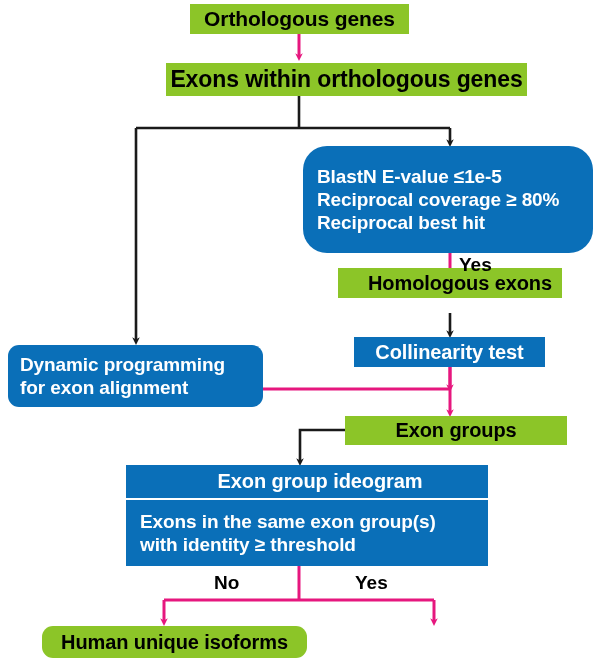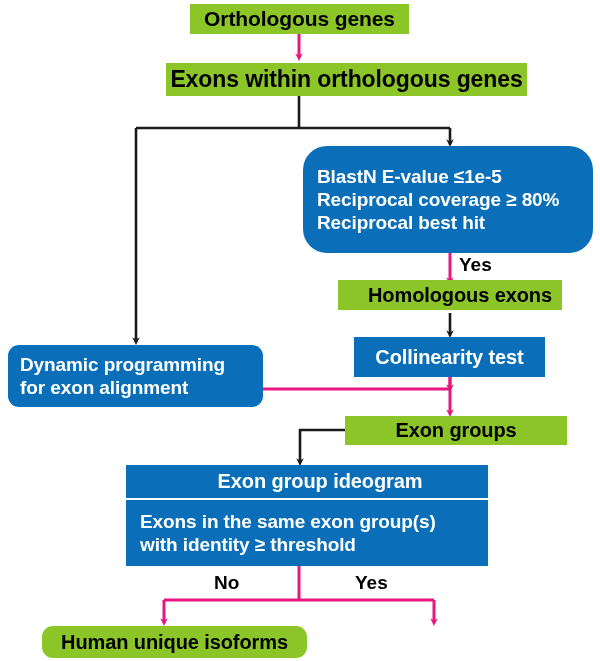--- a/index.html
+++ b/index.html
@@ -112,25 +112,25 @@
   <div class="box green" style="left:118px; top:63px; width:361px; height:33px; font-size:23px;margin-left:48px;">
     <span class="line">Exons within orthologous genes</span>
   </div>
 
   <div class="box blue left-align" style="left:303px; top:146px; width:290px; height:107px; font-size:19px; padding:24px 14px;border-radius:24px;">
     <span class="line">BlastN E-value ≤1e-5</span>
     <span class="line">Reciprocal coverage ≥ 80%</span>
     <span class="line">Reciprocal best hit</span>
   </div>
 
-  <div class="box green" style="left:338px; top:280px; width:224px; height:30px; font-size:20px;padding-left:20px;">
+  <div class="box green" style="left:338px; top:268px; width:224px; height:30px; font-size:20px;padding-left:20px;">
     <span class="line">Homologous exons</span>
   </div>
 
-  <div class="box blue" style="left:354px; top:337px; width:191px; height:40px; font-size:20px;">
+  <div class="box blue" style="left:354px; top:337px; width:191px; height:30px; font-size:20px;">
     <span class="line">Collinearity test</span>
   </div>
 
   <div class="box blue left-align" style="left:8px; top:345px; width:255px; height:62px; font-size:19px; padding:6px 12px;border-radius:11px;">
     <span class="line">Dynamic programming</span>
     <span class="line">for exon alignment</span>
   </div>
 
   <div class="box green" style="left:345px; top:416px; width:222px; height:29px; font-size:20px;">
     <span class="line">Exon groups</span>

